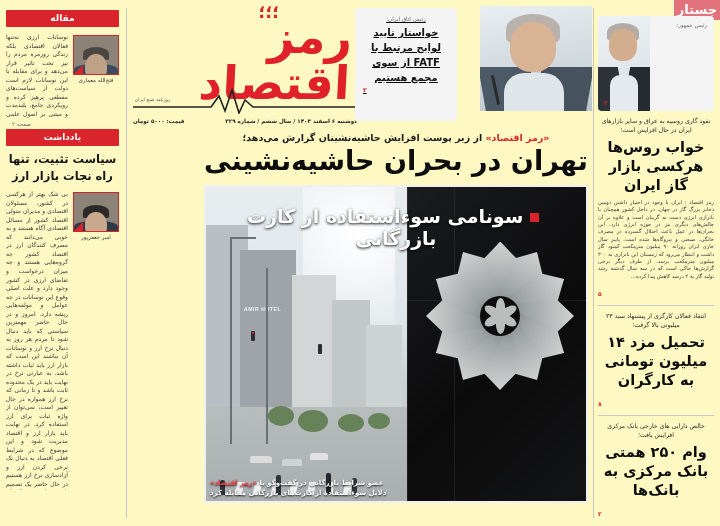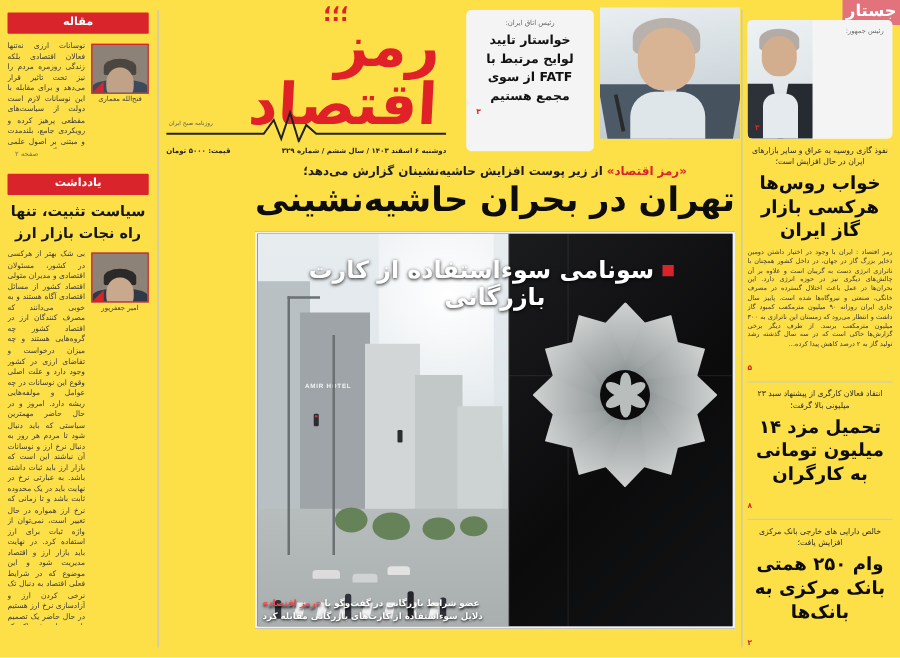--- a/index.html
+++ b/index.html
@@ -8,21 +8,21 @@
     background: #ffffff;
   }
   body {
     font-family: "DejaVu Sans", "Liberation Sans", sans-serif;
     direction: rtl;
   }
   #page {
     position: relative;
     width: 720px;
     height: 526px;
-    background: #fde047;
+    background: #fef9c3;
     overflow: hidden;
   }
 
   
   .redbar {
     background: #d8242a;
     color: #ffffff;
     text-align: center;
     font-weight: bold;
     letter-spacing: .5px;
@@ -176,26 +176,27 @@
   #site-tag {
     position: absolute;
     bottom: 30px; left: 10px;
     font-size: 4.6px;
     color: #555;
   }
 
   
   #chamber-box {
     position: absolute;
-    top: 8px; right: 245px;
+    top: 8px; right: 263px;
     width: 102px; height: 113px;
     background: #f4f4f4;
     border-radius: 4px;
     box-sizing: border-box;
     padding: 8px 8px 6px 8px;
+    text-decoration: underline;
   }
   #chamber-box .src {
     font-size: 5.6px;
     color: #666;
     text-align: center;
     margin-bottom: 3px;
   }
   #chamber-box .q {
     font-size: 10px;
     font-weight: bold;
@@ -567,21 +568,21 @@
             <div class="hair"></div>
             <div class="face"></div>
           <div class="author-corner"></div>
         </div>
         <div class="author-name">فتح‌الله معماری</div>
       </div>
       <div class="body-txt art-body" style="max-height:86px">نوسانات ارزی نه‌تنها فعالان اقتصادی بلکه زندگی روزمره مردم را نیز تحت تاثیر قرار می‌دهد و برای مقابله با این نوسانات لازم است دولت از سیاست‌های مقطعی پرهیز کرده و رویکردی جامع، بلندمدت و مبتنی بر اصول علمی در پیش بگیرد.</div>
       <div class="pgref">صفحه ۲</div>
     </div>
 
-    <div class="redbar art-tag" style="margin-top:12px">یادداشت</div>
+    <div class="redbar art-tag" style="margin-top:2px">یادداشت</div>
     <div class="art-title">سیاست تثبیت، تنها راه نجات بازار ارز</div>
     <div class="art-lede">
       <div class="author-box">
         <div class="author-photo">
           <div class="torso" style="background:#2f3a46"></div>
           <div class="hair" style="background:#2c2a28"></div>
           <div class="face" style="background:#c9a98d"></div>
           <div class="author-corner"></div>
         </div>
         <div class="author-name">امیر جعفرپور</div>

